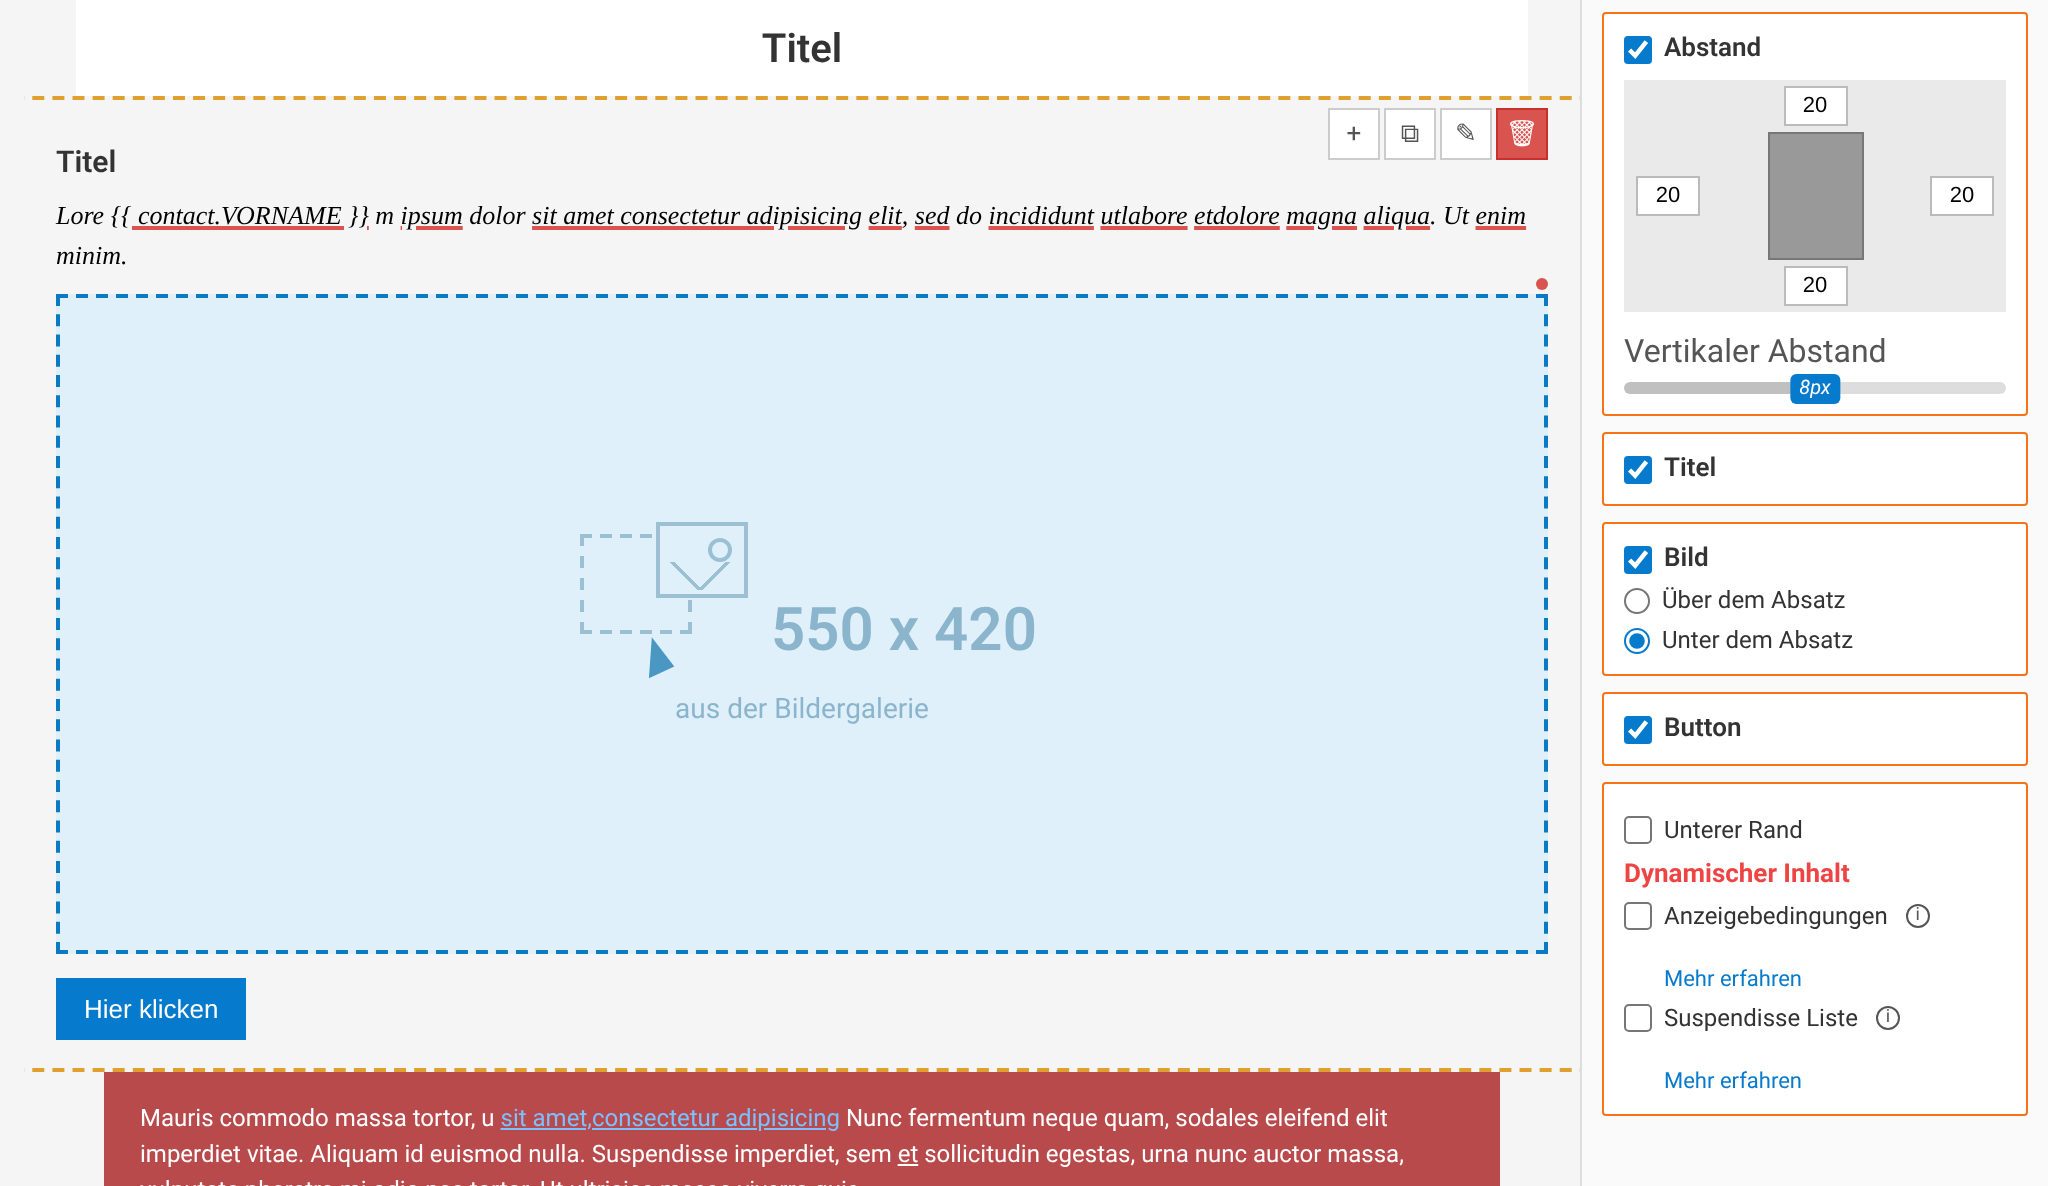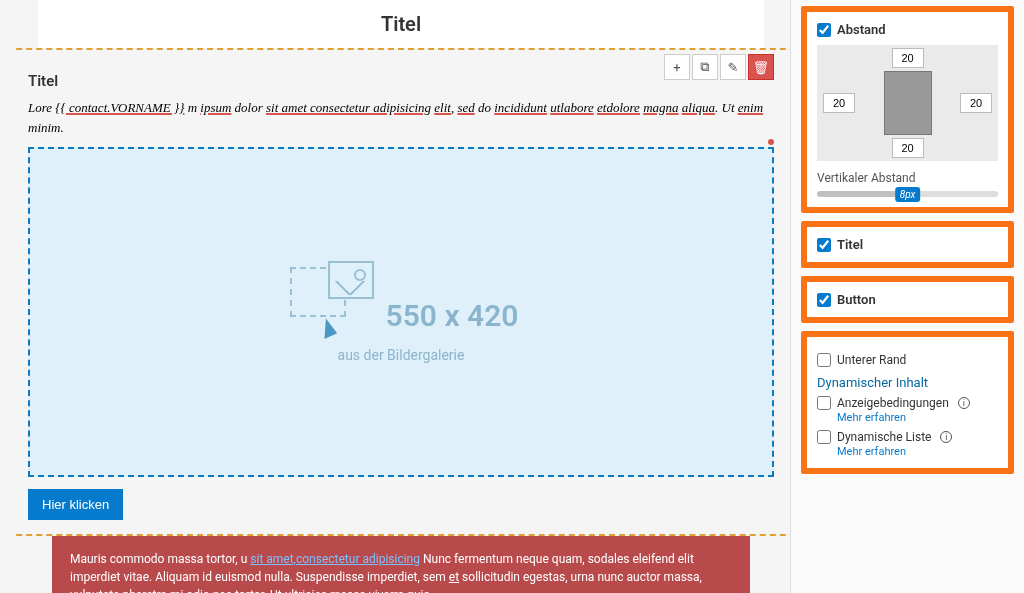--- a/index.html
+++ b/index.html
@@ -26,38 +26,38 @@
 .dz-row1 { display: flex; align-items: center; gap: 12px; }
 .dz-size { font-size: 30px; font-weight: 600; color: #8bb5cc; margin-top: 27px; }
 .dz-line1 { font-size: 18px; font-weight: 600; color: #6ba3c4; margin-top: 4px; }
 .dz-line2 { font-size: 14px; color: #8bb5cc; margin-top: 4px; }
 .cta-btn { background: #067acc; color: #fff; border: none; padding: 8px 14px; font-size: 13px; margin-top: 12px; cursor: pointer; }
 .red-block { background: #b94a4c; color: #fff; padding: 14px 18px; margin: 0 40px; font-size: 12px; line-height: 1.5; }
 .red-block .lk { color: #7cc0ff; text-decoration: underline; }
 .red-block .ul2 { text-decoration: underline; }
 
 .sidebar { width: 234px; background: #fafafa; border-left: 1px solid #ddd; overflow-y: auto; padding: 6px 10px 20px 10px; }
-.panel { background: #fff; border: 6px solid #f97316; border-radius: 2px; margin-bottom: 8px; padding: 10px; }
+.panel { background: #fff; border: 1px solid #f97316; border-radius: 2px; margin-bottom: 8px; padding: 10px; }
 .chk-row { display: flex; align-items: center; gap: 6px; font-size: 13px; font-weight: 600; color: #333; }
 .chk-row input[type=checkbox] { accent-color: #067acc; width: 14px; height: 14px; }
 .box-model { position: relative; background: #eaeaea; margin-top: 8px; padding: 26px 8px; }
 .box-inner { background: #999; width: 48px; height: 64px; margin: 0 auto; border: 1px solid #777; }
 .bm-input { position: absolute; width: 32px; height: 20px; border: 1px solid #bbb; font-size: 11px; text-align: center; }
 .bm-top { top: 3px; left: 50%; transform: translateX(-50%); }
 .bm-bottom { bottom: 3px; left: 50%; transform: translateX(-50%); }
 .bm-left { left: 6px; top: 50%; transform: translateY(-50%); }
 .bm-right { right: 6px; top: 50%; transform: translateY(-50%); }
-.label-sm { font-size: 12px; color: #555; margin-top: 10px; }
+.label-sm { font-size: 16px; color: #555; margin-top: 10px; }
 .slider-wrap { position: relative; margin-top: 6px; font-style: italic; }
 .slider-track { height: 6px; background: linear-gradient(to right, #c0c0c0 50%, #ddd 50%); border-radius: 3px; }
 .slider-badge { position: absolute; left: 50%; top: -4px; transform: translateX(-50%); background: #067acc; color: #fff; font-size: 10px; padding: 2px 5px; border-radius: 3px; }
 .radio-row { display: flex; align-items: center; gap: 6px; font-size: 12px; margin-top: 6px; }
 .radio-row input { accent-color: #067acc; }
-.sub-head { font-size: 13px; font-weight: 400; color: #0369a1; margin: 8px 0 6px 0; }
-.learn-link { color: #067acc; font-size: 11px; display: block; margin-left: 20px; margin-top: 1px; cursor: pointer; }
+.sub-head { font-size: 13px; font-weight: 700; color: #ef4444; margin: 8px 0 6px 0; }
+.learn-link { color: #067acc; font-size: 11px; display: block; margin-left: 20px; margin-top: 18px; cursor: pointer; }
 .ic-info { display: inline-block; width: 12px; height: 12px; border: 1px solid #555; border-radius: 50%; font-size: 9px; text-align: center; line-height: 10px; color: #555; margin-left: 3px; }
 .plain-rows .chk-row { font-weight: normal; font-size: 12px; margin-top: 6px; }
 </style>
 </head>
 <body>
 
 <div class="app">
   <div class="canvas">
     <div class="page-bg">
       <div class="top-title">Titel</div>
@@ -121,20 +121,34 @@
       </div>
     </div>
 
     <div class="panel">
       <label class="chk-row">
         <input type="checkbox" id="chk-titel" checked="" style="">
         <span>Titel</span>
       </label>
     </div>
 
+    <div class="panel">
+      <label class="chk-row">
+        <input type="checkbox" id="chk-bild" checked="" style="">
+        <span>Bild</span>
+      </label>
+      <label class="radio-row">
+        <input type="radio" name="bildpos" id="r-above" style="">
+        <span>Über dem Absatz</span>
+      </label>
+      <label class="radio-row">
+        <input type="radio" name="bildpos" id="r-below" checked="" style="">
+        <span>Unter dem Absatz</span>
+      </label>
+    </div>
 
     <div class="panel">
       <label class="chk-row">
         <input type="checkbox" id="chk-button" checked="" style="">
         <span>Button</span>
       </label>
     </div>
 
     <div class="panel plain-rows">
       <label class="chk-row">
@@ -145,20 +159,20 @@
 
       <label class="chk-row">
         <input type="checkbox" id="chk-anz" style="">
         <span>Anzeigebedingungen</span>
         <span class="ic-info">i</span>
       </label>
       <a class="learn-link">Mehr erfahren</a>
 
       <label class="chk-row">
         <input type="checkbox" id="chk-liste" style="">
-        <span>Dynamische Liste</span>
+        <span>Suspendisse Liste</span>
         <span class="ic-info">i</span>
       </label>
       <a class="learn-link">Mehr erfahren</a>
     </div>
 
   </div>
 </div>
 
 </body></html>

